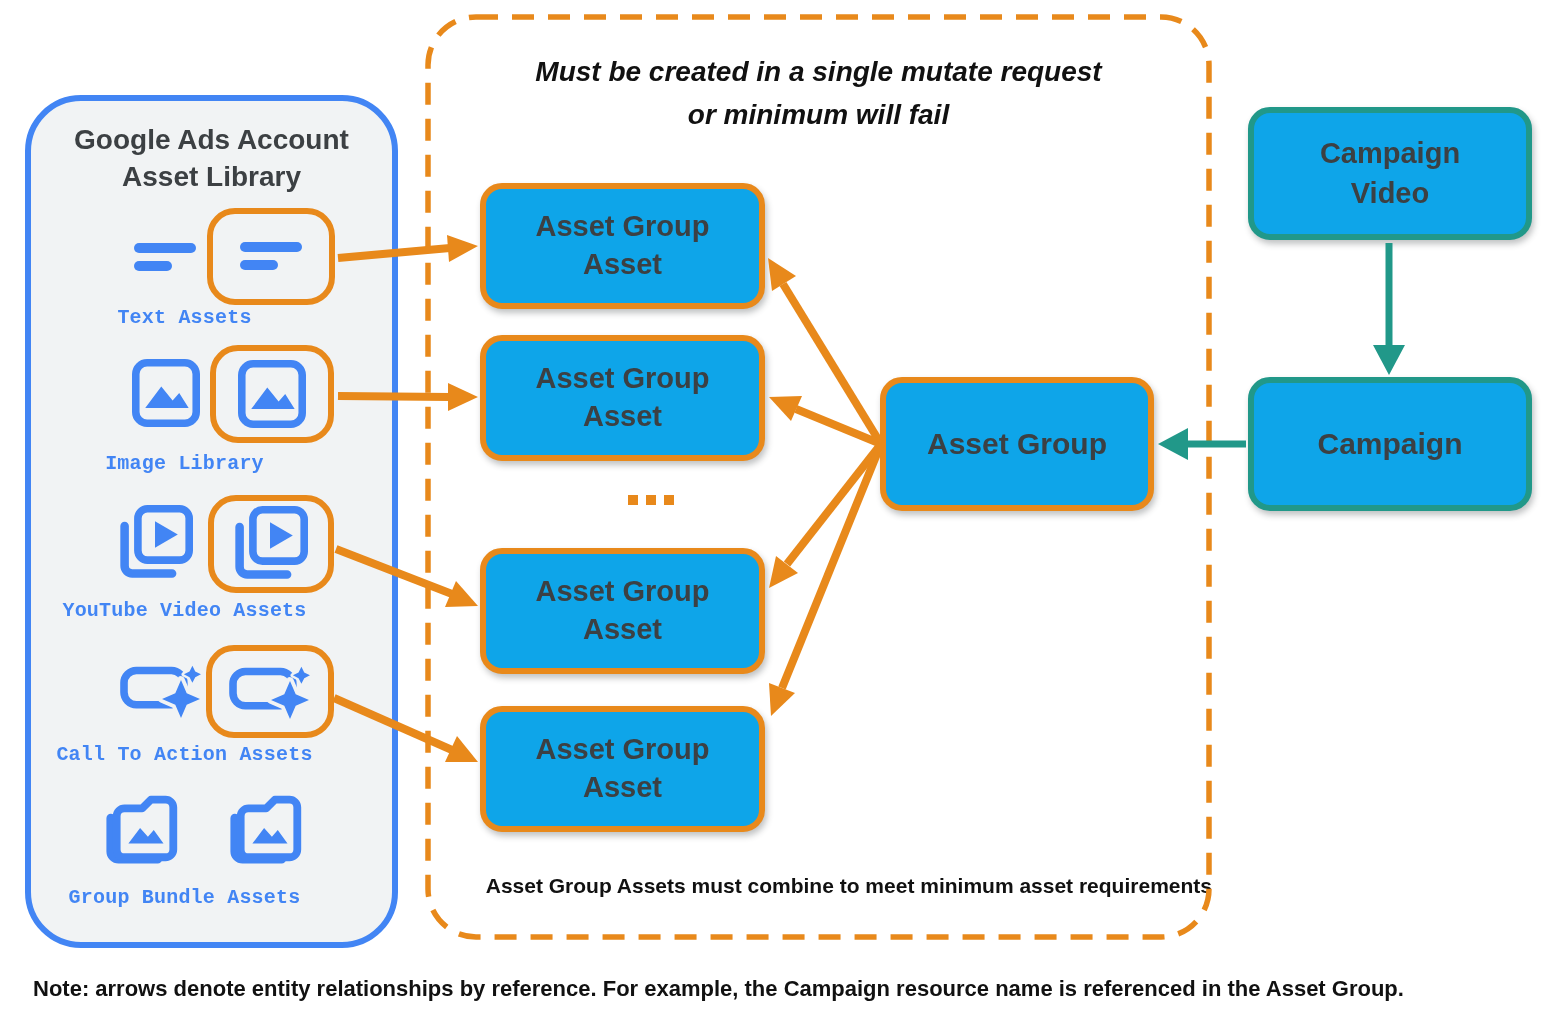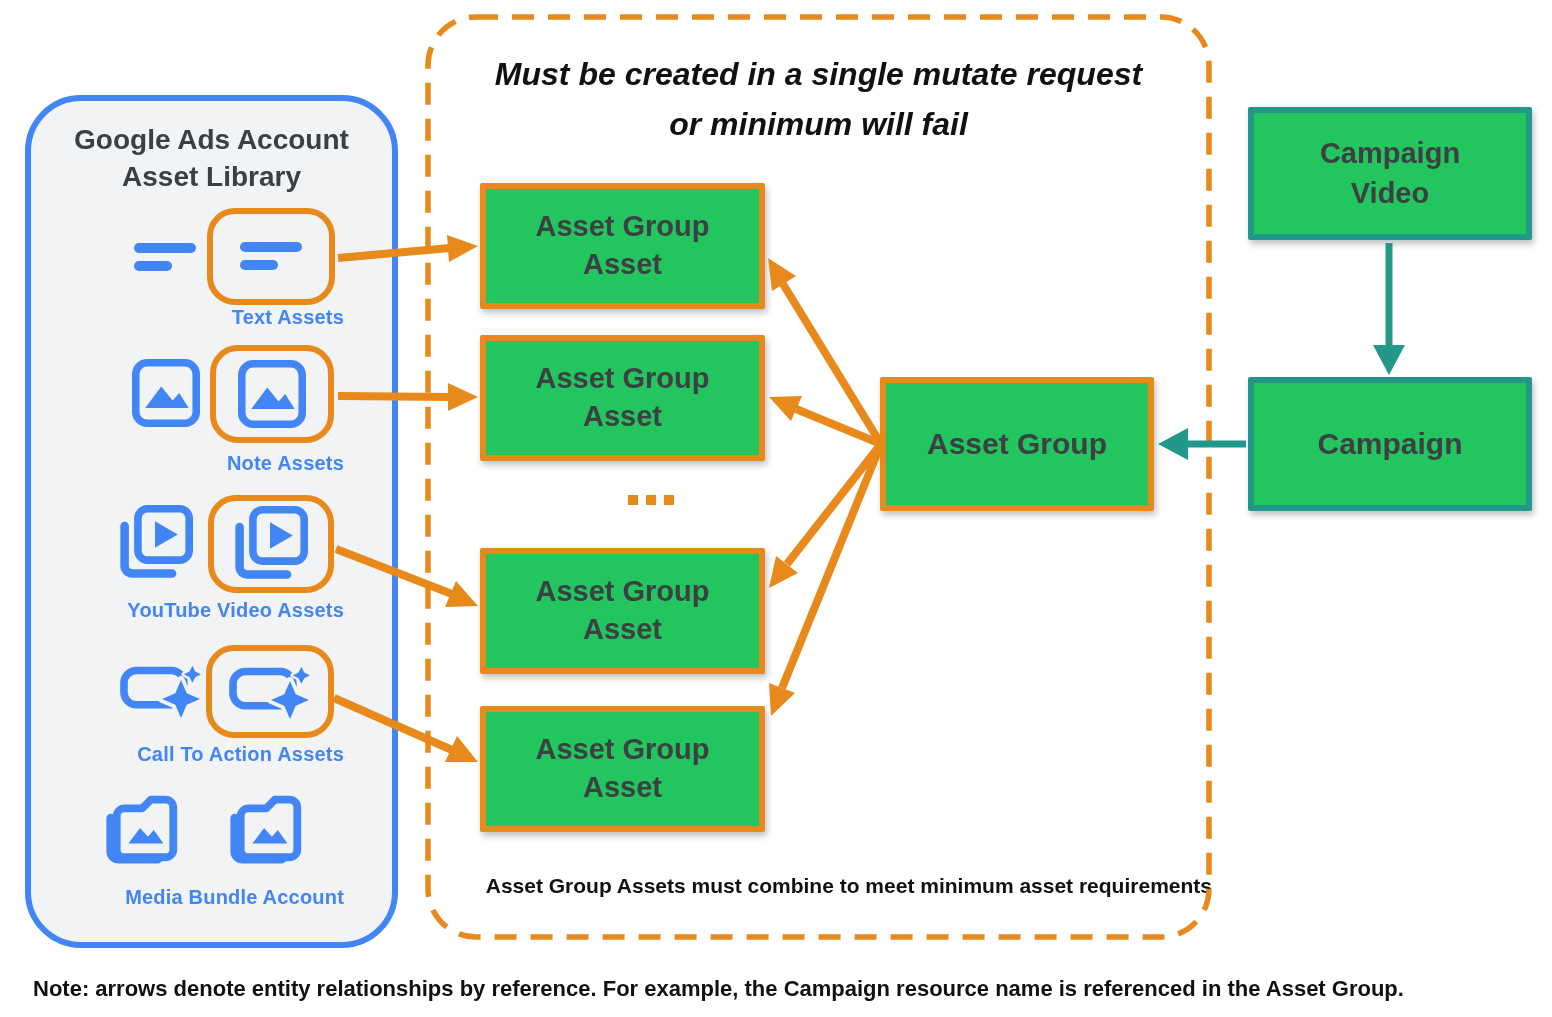--- a/index.html
+++ b/index.html
@@ -11,38 +11,38 @@
   
   .library-panel{
     left:25px;top:95px;width:373px;height:853px;
     background:#F1F3F4;border:6px solid #4285F4;border-radius:56px;
   }
   .library-title{
     left:25px;top:113px;width:373px;text-align:center;
     font-size:28px;line-height:1.32;color:#3C4043;margin-top:9px;
   }
   .lib-label{
-    left:25px;width:319px;text-align:right;
-    font-size:20px;color:#4285F4;letter-spacing:.2px;
+    left:25px;width:319px;text-align:center;
+    font-size:20px;color:#4285F4;letter-spacing:.2px;font-family:Liberation Mono, monospace;
   }
   .sel-outline{
     border:6px solid #E8891B;border-radius:28px;background:transparent;
   }
   .node{
-    background:#22c55e;border-radius:2px;
+    background:#0ea5e9;border-radius:22px;
     display:flex;flex-direction:column;justify-content:center;
     text-align:center;color:#3C4043;
     box-shadow:2px 4px 6px rgba(60,64,67,.32);
   }
   .node.orange{border:6px solid #E8891B;}
   .node.teal{border:6px solid #219889;}
   .aga-box{left:480px;width:285px;height:126px;font-size:29px;line-height:1.3;}
   .mutate-title{
     left:425px;top:50px;width:787px;text-align:center;
-    font-size:32px;line-height:1.55;color:#111111;font-style:italic;
+    font-size:28px;line-height:1.55;color:#111111;font-style:italic;
   }
   .mutate-footnote{
     left:425px;top:874px;width:787px;text-align:right;
     font-size:21px;color:#111111;
   }
   .dot{width:10px;height:10px;background:#E8891B;}
   .bottom-note{
     left:33px;top:976px;width:1500px;text-align:left;
     font-size:22px;color:#111111;
   }
@@ -75,21 +75,21 @@
 
   <svg class="icon" style="left:132px;top:359px" width="68" height="68" viewBox="0 0 72 72">
     <rect x="4" y="4" width="64" height="64" rx="12" fill="none" stroke="#4285F4" stroke-width="8"></rect>
     <path d="M14 52 L31 29 L43 44 L50 36 L60 52 Z" fill="#4285F4"></path>
   </svg>
   <div class="abs sel-outline" style="left:210px;top:345px;width:124px;height:98px"></div>
   <svg class="icon" style="left:238px;top:360px" width="68" height="68" viewBox="0 0 72 72">
     <rect x="4" y="4" width="64" height="64" rx="12" fill="none" stroke="#4285F4" stroke-width="8"></rect>
     <path d="M14 52 L31 29 L43 44 L50 36 L60 52 Z" fill="#4285F4"></path>
   </svg>
-  <div class="abs lib-label" style="top:452px">Note Assets</div>
+  <div class="abs lib-label" style="top:452px">Image Library</div>
 
   <svg class="icon" style="left:117px;top:505px" width="76" height="76" viewBox="0 0 80 80">
     <path d="M8 22 V64 a8 8 0 0 0 8 8 H58" fill="none" stroke="#4285F4" stroke-width="9" stroke-linecap="round"></path>
     <rect x="22" y="4" width="54" height="54" rx="10" fill="none" stroke="#4285F4" stroke-width="8"></rect>
     <path d="M40 17 L40 45 L64 31 Z" fill="#4285F4"></path>
   </svg>
   <div class="abs sel-outline" style="left:208px;top:495px;width:126px;height:98px"></div>
   <svg class="icon" style="left:232px;top:506px" width="76" height="76" viewBox="0 0 80 80">
     <path d="M8 22 V64 a8 8 0 0 0 8 8 H58" fill="none" stroke="#4285F4" stroke-width="9" stroke-linecap="round"></path>
     <rect x="22" y="4" width="54" height="54" rx="10" fill="none" stroke="#4285F4" stroke-width="8"></rect>
@@ -117,21 +117,21 @@
   <svg class="icon" style="left:103px;top:788px" width="82" height="78" viewBox="0 0 84 78">
     <path d="M8 30 V64 a8 8 0 0 0 8 8 H56" fill="none" stroke="#4285F4" stroke-width="9" stroke-linecap="round"></path>
     <path d="M14 62 V28 a8 8 0 0 1 8 -8 h18 l9 -9 h15 a8 8 0 0 1 8 8 v43 a8 8 0 0 1 -8 8 H22 a8 8 0 0 1 -8 -8 Z" fill="none" stroke="#4285F4" stroke-width="8" stroke-linejoin="round"></path>
     <path d="M26 56 L38 40 L46 49 L52 42 L62 56 Z" fill="#4285F4"></path>
   </svg>
   <svg class="icon" style="left:227px;top:788px" width="82" height="78" viewBox="0 0 84 78">
     <path d="M8 30 V64 a8 8 0 0 0 8 8 H56" fill="none" stroke="#4285F4" stroke-width="9" stroke-linecap="round"></path>
     <path d="M14 62 V28 a8 8 0 0 1 8 -8 h18 l9 -9 h15 a8 8 0 0 1 8 8 v43 a8 8 0 0 1 -8 8 H22 a8 8 0 0 1 -8 -8 Z" fill="none" stroke="#4285F4" stroke-width="8" stroke-linejoin="round"></path>
     <path d="M26 56 L38 40 L46 49 L52 42 L62 56 Z" fill="#4285F4"></path>
   </svg>
-  <div class="abs lib-label" style="top:886px">Media Bundle  Account</div>
+  <div class="abs lib-label" style="top:886px">Group Bundle  Assets</div>
 
   <div class="abs mutate-title">
     <span>Must be created in a single mutate request</span>
     <span class="line2">or minimum will fail</span>
   </div>
 
   <div class="abs node orange aga-box" style="top:183px">
     <span>Asset Group</span>
     <span class="line2">Asset</span>
   </div>

